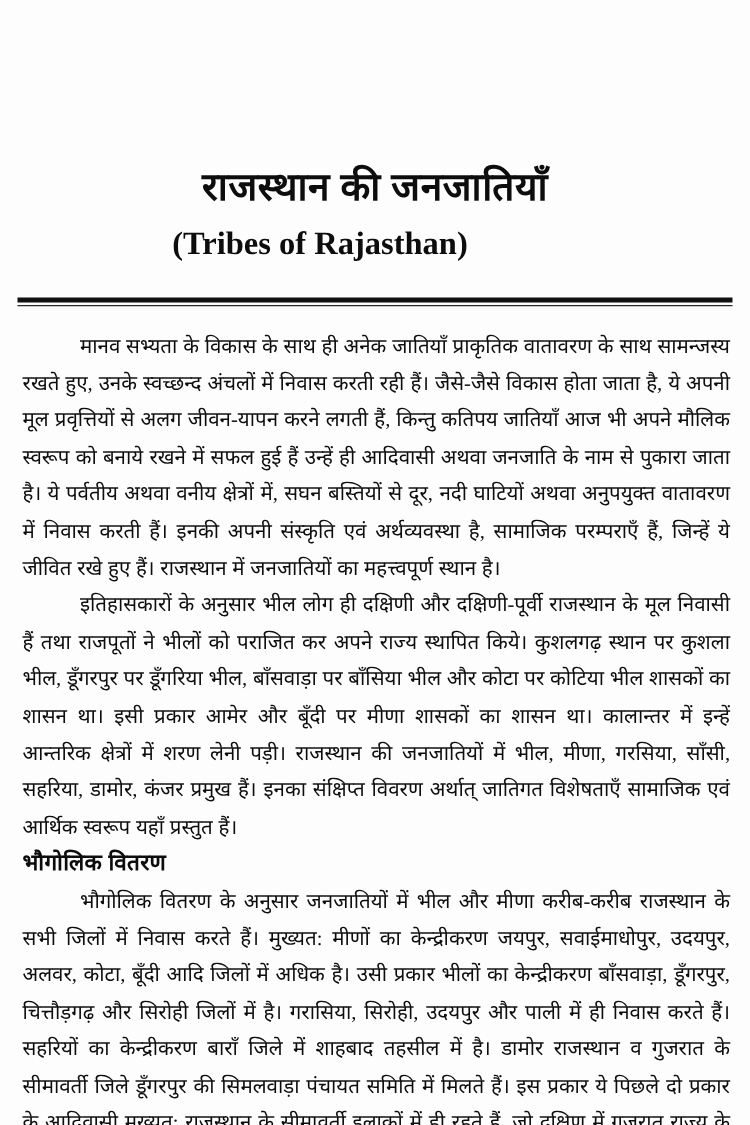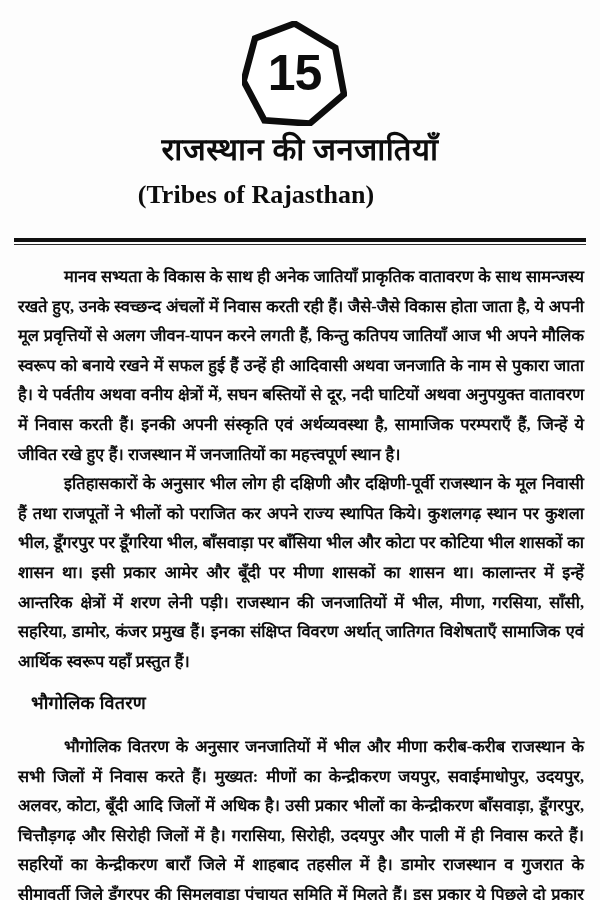--- a/index.html
+++ b/index.html
@@ -110,52 +110,44 @@
     font-size: 16.4px;
     line-height: 29.6px;
     text-align: justify;
     text-justify: inter-word;
     word-spacing: 0.5px;
   }
   #body-text p {
     margin: 0;
     text-indent: 46px;
     text-align: justify;
-    font-weight: bold;
   }
   #body-text p.last-para {
     text-align: justify;
   }
   #body-text p.last-para::after {
     content: "";
     display: inline-block;
     width: 100%;
   }
   #body-text h2.section-heading {
-    margin: 13px;
+    margin: 0;
     font-size: 18px;
     line-height: 29.6px;
     font-weight: bold;
     text-indent: 0;
     text-align: left;
     letter-spacing: 0.2px;
   }
 </style>
 </head>
 <body>
 
 <div id="page">
 
-  <div id="chapter-badge">
-    <svg viewBox="0 0 105 105" xmlns="http://www.w3.org/2000/svg">
-      <polygon points="52.5,3 92.5,31.5 77,78.5 28,78.5 12.5,31.5" fill="none" stroke="none"></polygon>
-      <polygon points="52.5,2.5 93.3,26.8 102.0,73.2 67.6,102.6 22.4,99.3 1.6,60.0 13.0,17.4" fill="#ffffff" stroke="#0d0d0d" stroke-width="6.5" stroke-linejoin="miter"></polygon>
-    </svg>
-    <div id="chapter-number">15</div>
-  </div>
 
   <div id="chapter-title">राजस्थान की जनजातियाँ</div>
 
   <div id="chapter-subtitle">(Tribes of Rajasthan)</div>
 
   <div id="header-rule">
     <div class="rule-thick"></div>
     <div class="rule-gap"></div>
     <div class="rule-thin"></div>
   </div>

